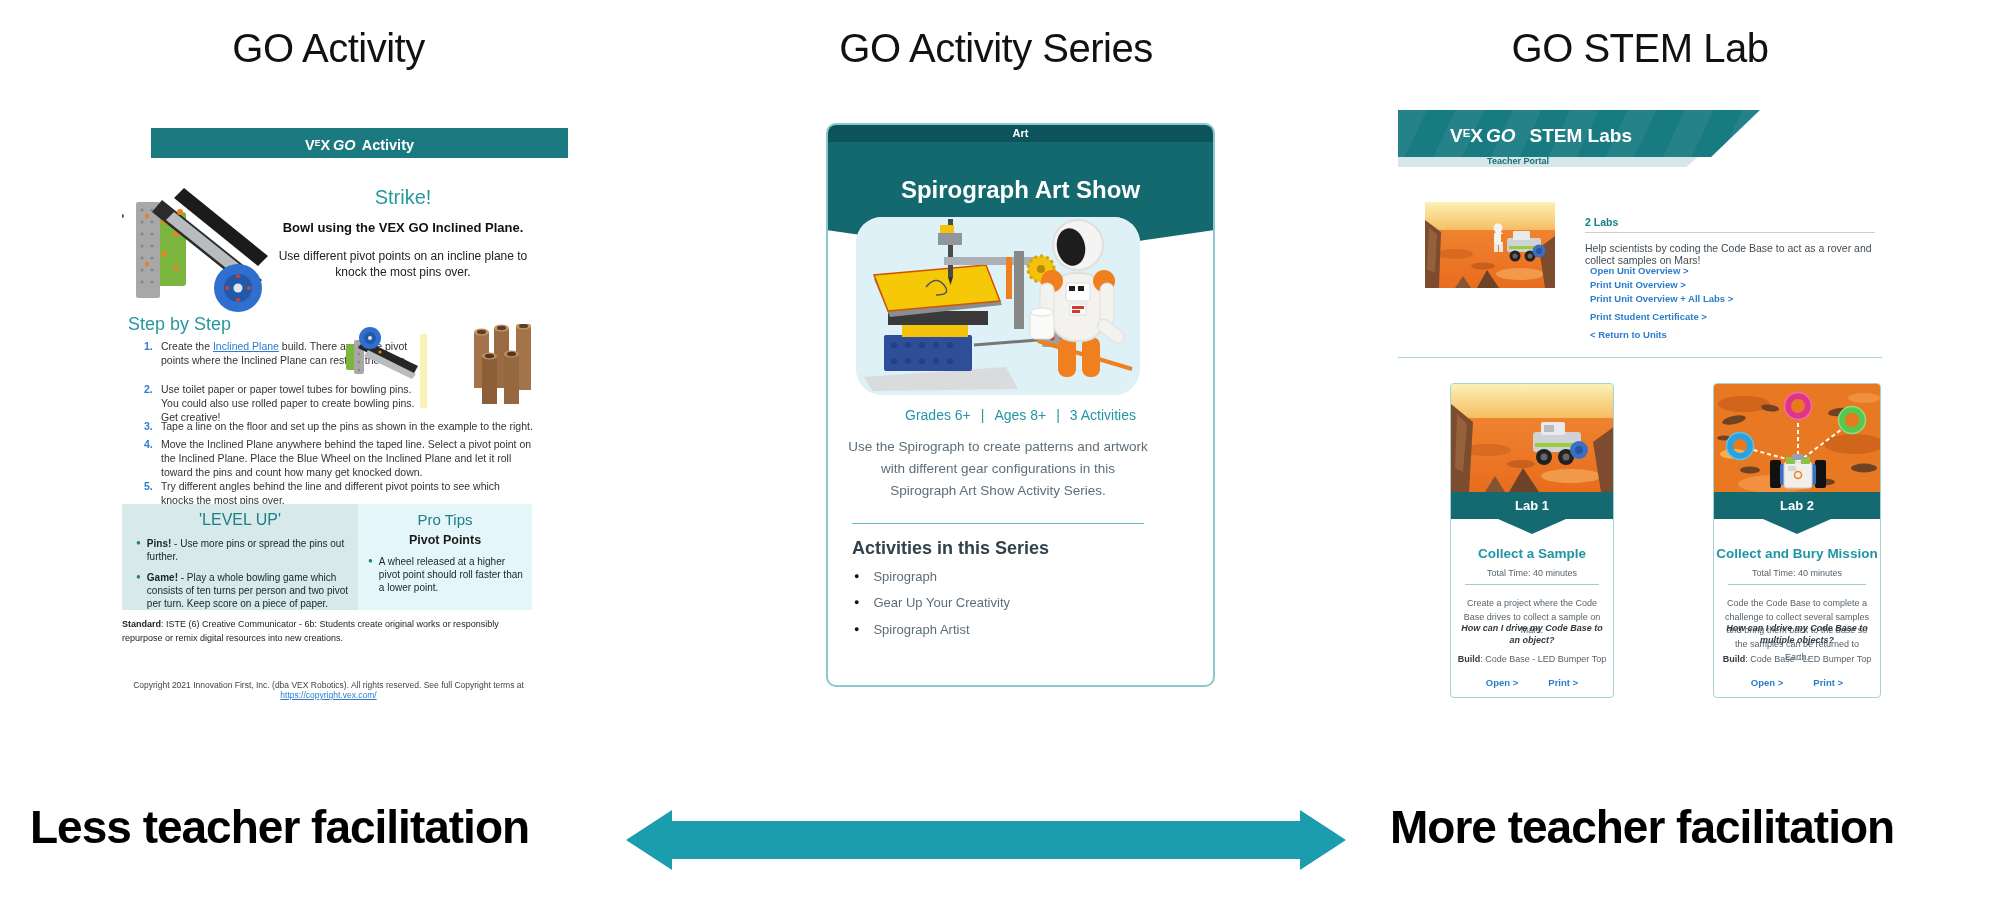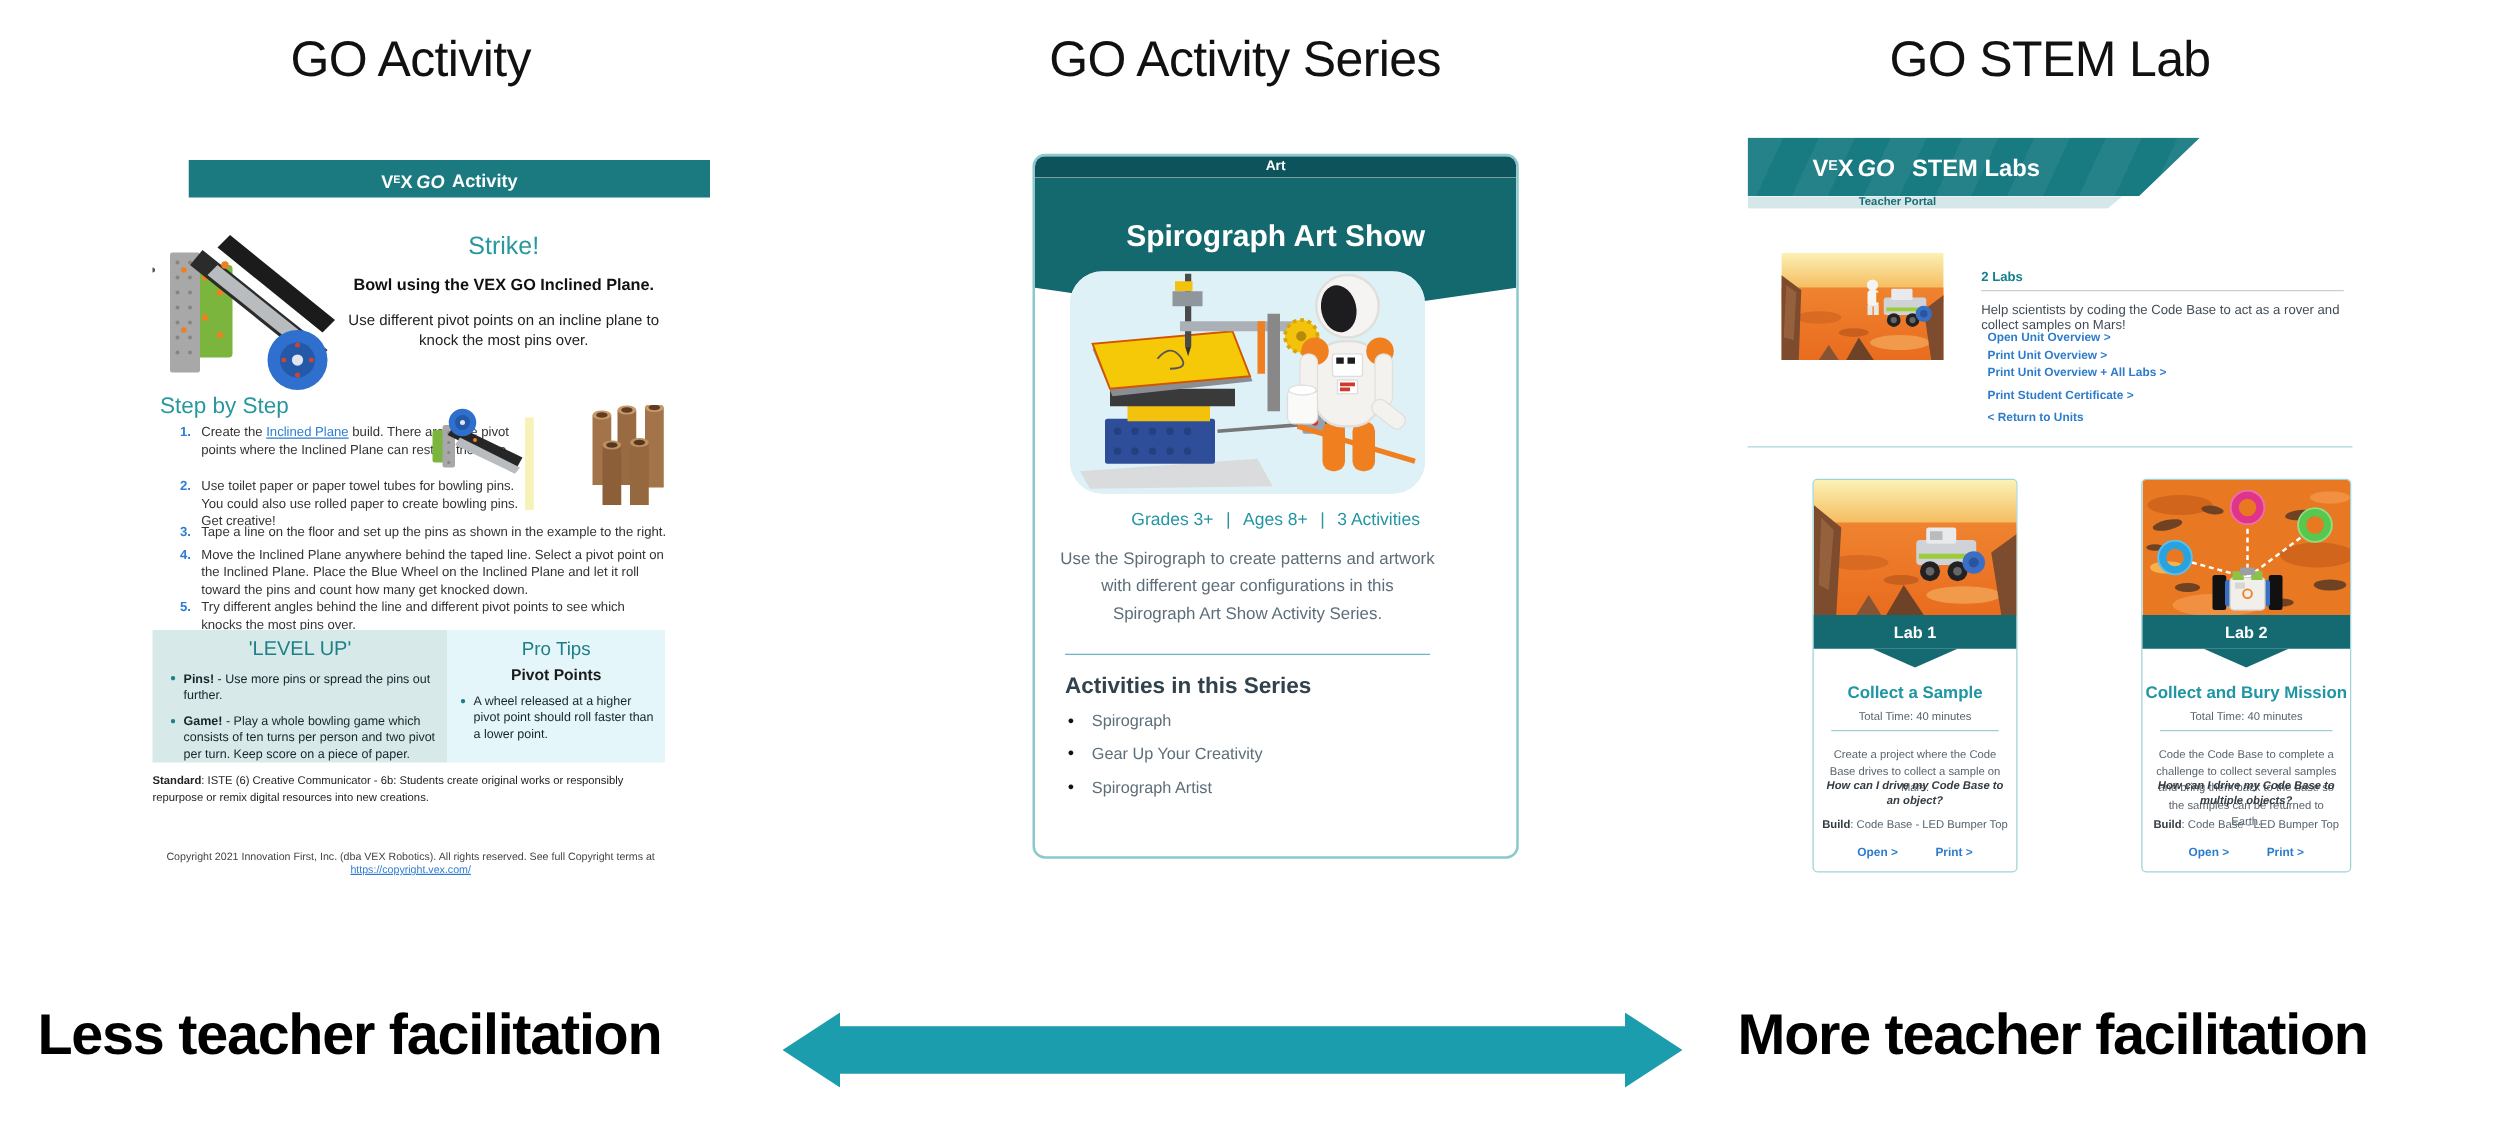--- a/index.html
+++ b/index.html
@@ -315,21 +315,21 @@
         <rect x="213" y="69" width="6" height="5" fill="#1d1d1f"></rect>
           <rect x="222" y="69" width="6" height="5" fill="#1d1d1f"></rect>
         <rect x="214" y="87" width="16" height="11" fill="#fff" stroke="#ddd"></rect>
         <rect x="216" y="89" width="12" height="3" fill="#d0392b"></rect>
           <rect x="216" y="93" width="8" height="3" fill="#d0392b"></rect>
         <circle cx="222" cy="28" r="25" fill="#f5f4f2" stroke="#e0dfdb" stroke-width="2"></circle>
         <ellipse cx="215" cy="30" rx="14" ry="19" fill="#1d1d1f" transform="rotate(-12 215 30)"></ellipse>
       </svg>
     </div>
     <div id="sc-meta">
-      <span>Grades 3+</span><span class="sep">|</span><span>Ages 8+</span><span class="sep">|</span><span>3 Activities</span>
+      <span>Grades 6+</span><span class="sep">|</span><span>Ages 8+</span><span class="sep">|</span><span>3 Activities</span>
     </div>
     <div id="sc-desc">Use the Spirograph to create patterns and artwork with different gear configurations in this Spirograph Art Show Activity Series.</div>
     <div id="sc-div"></div>
     <div id="sc-act-h">Activities in this Series</div>
     <div id="sc-acts">
       <div class="sc-act">
           <span class="dot">●</span>
           <span>Spirograph</span>
         </div>
       <div class="sc-act">

